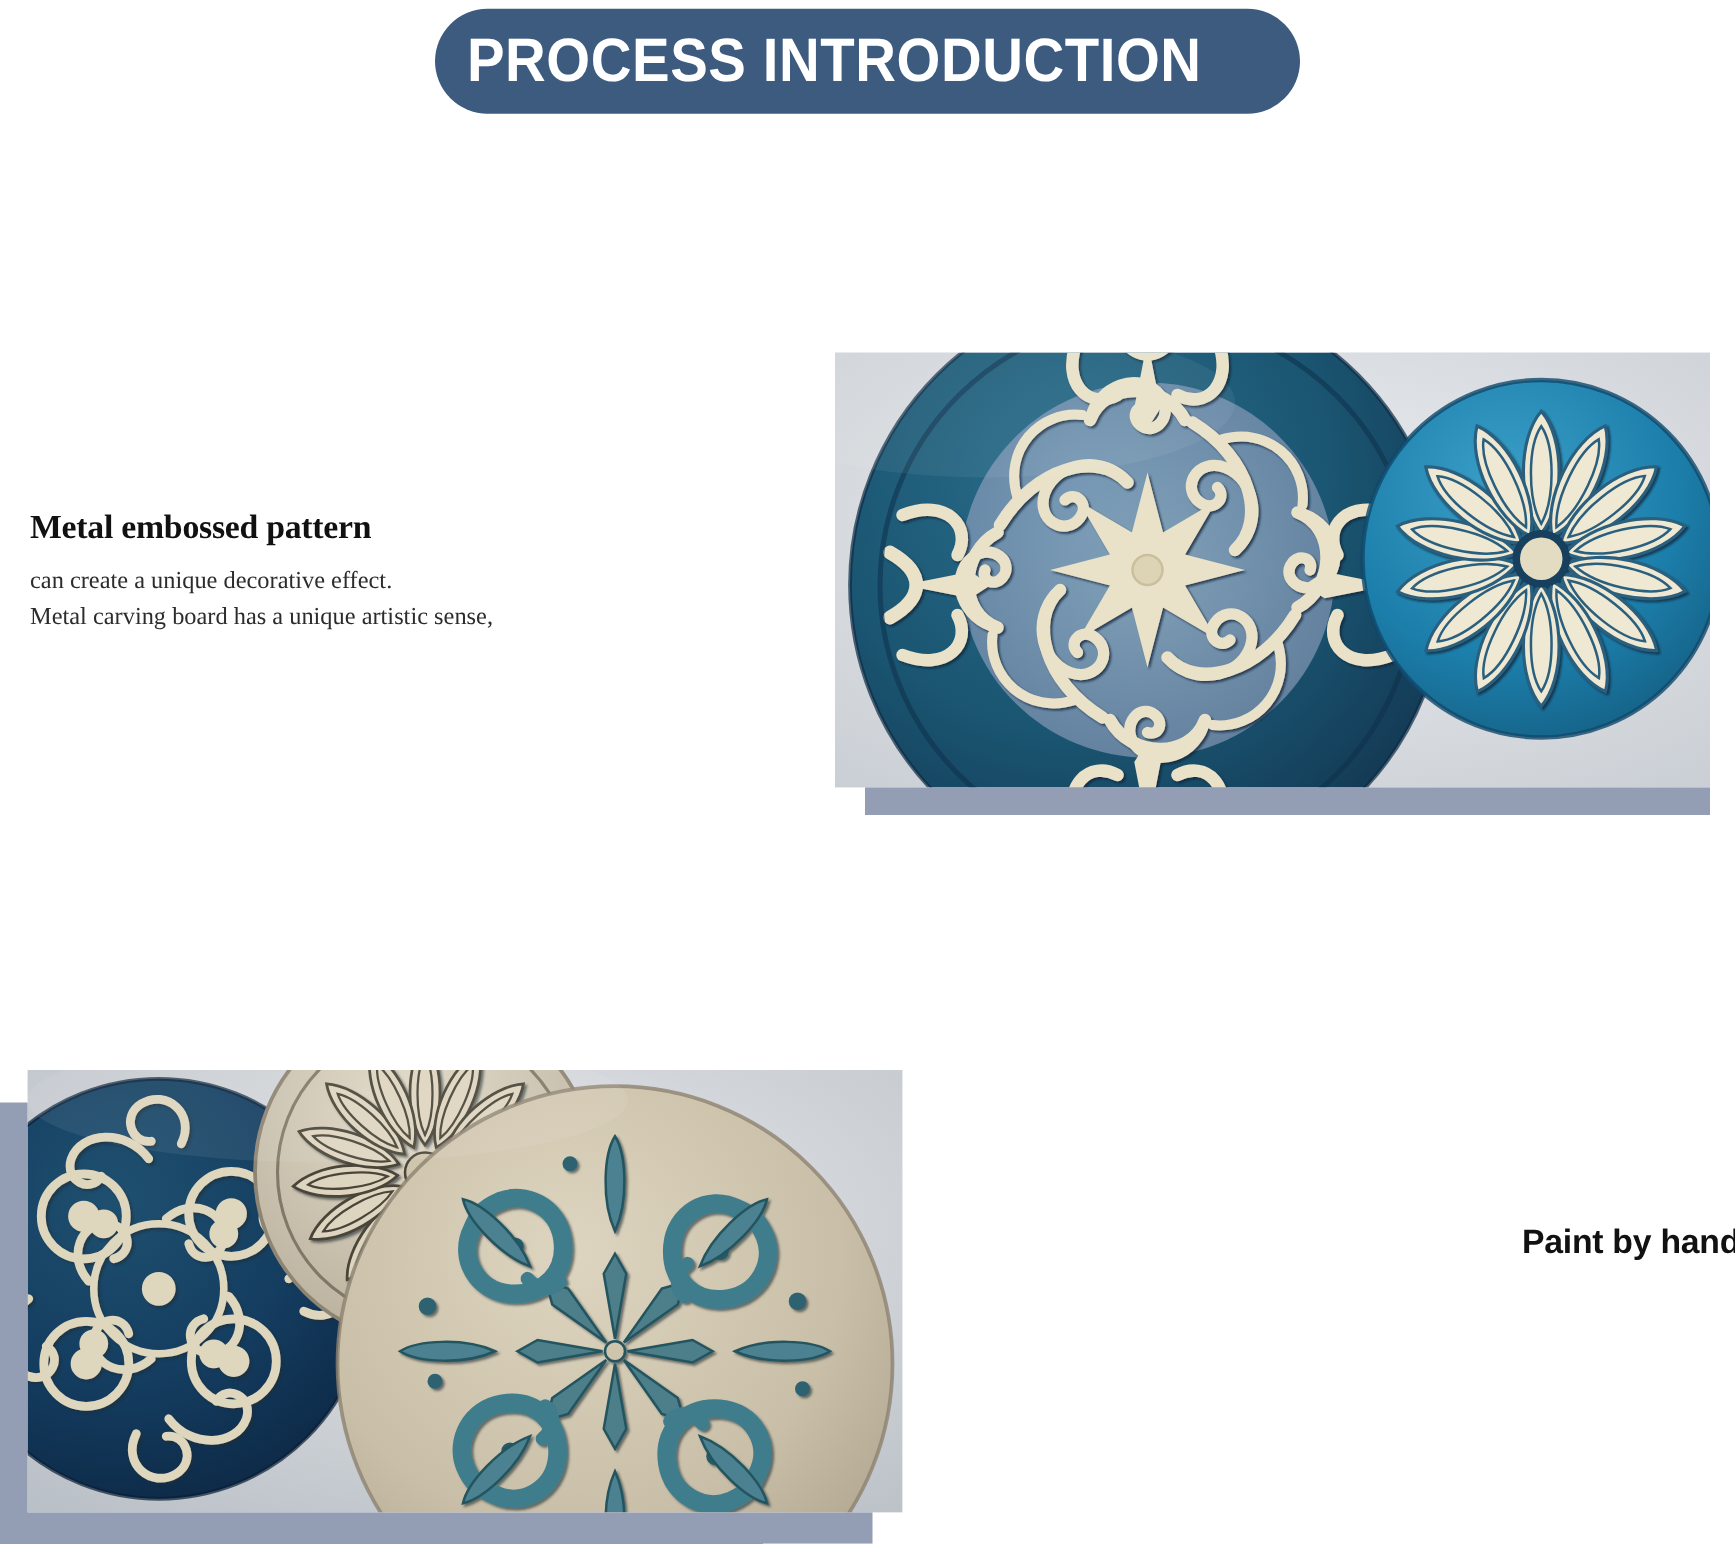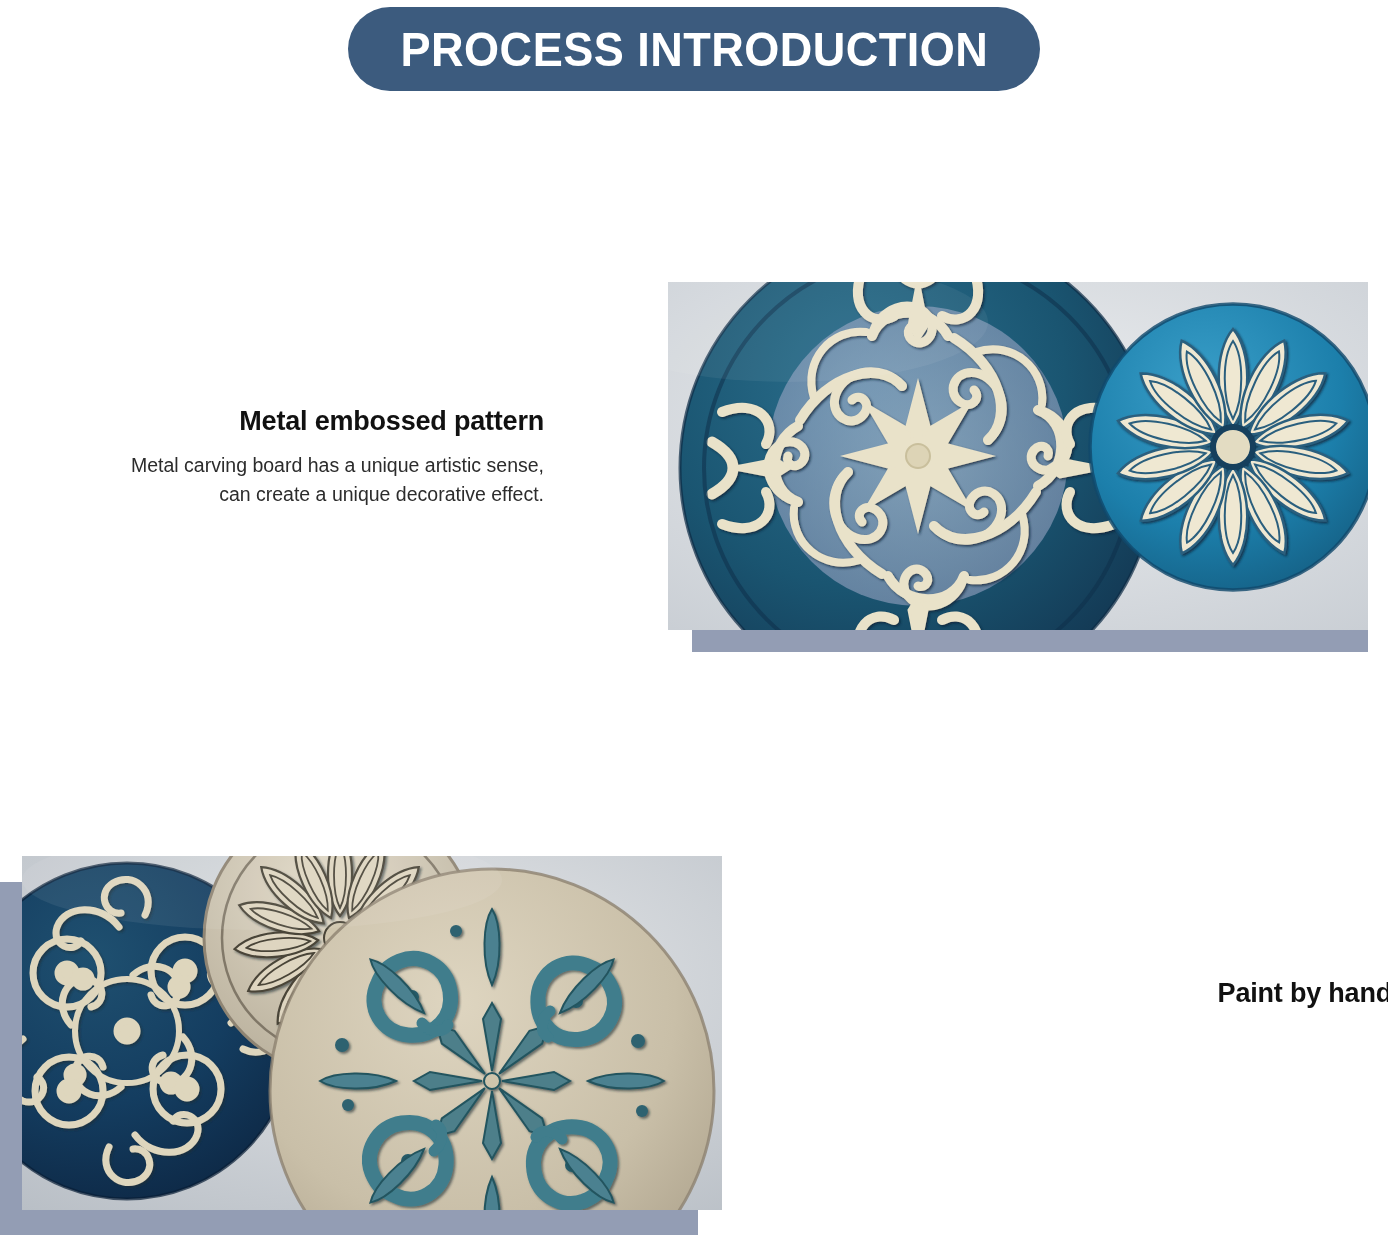--- a/index.html
+++ b/index.html
@@ -11,21 +11,21 @@
     overflow:hidden;
   }
   .page { position:relative; width:1388px; height:1235px; background:#fff; }
 
   
   .header-banner{
     position:absolute; left:348px; top:7px;
     width:692px; height:84px;
     background:#3c5b7e;
     border-radius:42px;
-    display:flex; align-items:center; justify-content:center;
+    display:flex; align-items:center; 
   }
   .header-title{
     color:#ffffff;
     font-family:"Liberation Sans Narrow","Liberation Sans",sans-serif;
     font-weight:700;
     font-size:49px;
     letter-spacing:0.5px;
     transform:scaleX(0.92);
     white-space:nowrap;
   }
@@ -33,21 +33,21 @@
   
   .frame-shadow{ position:absolute; background:#939db4; }
   .photo{ position:absolute; overflow:hidden; background:#d9dde3; }
   .photo svg{ display:block; width:100%; height:100%; }
 
   
   #sec1-frame{ left:692px; top:306px; width:676px; height:346px; }
   #sec1-photo{ left:668px; top:282px; width:700px; height:348px; }
 
   .text-block{ position:absolute; }
-  #sec1-text{ left:24px; top:406px; width:520px; text-align:right; }
+  #sec1-text{ left:24px; top:406px; width:520px; text-align:left;font-family:Liberation Serif, serif; }
   #sec2-text{ left:794px; top:978px; width:598px; text-align:right; }
 
   .tb-title{
     font-weight:700; font-size:27px; color:#111111;
     letter-spacing:-0.2px; line-height:1.15; margin-bottom:14px;
   }
   .tb-body{
     font-size:19.5px; color:#2c2c2c; line-height:1.48; font-weight:400;
   }
   .tb-body span{ display:block; }
@@ -175,22 +175,22 @@
         </g>
       </g>
 
       <ellipse cx="120" cy="40" rx="200" ry="60" fill="#ffffff" opacity="0.06"></ellipse>
     </svg>
   </div>
 
   <div class="text-block" id="sec1-text">
     <div class="tb-title">Metal embossed pattern</div>
     <div class="tb-body">
+      <span>can create a unique decorative effect.</span>
       <span>Metal carving board has a unique artistic sense,</span>
-      <span>can create a unique decorative effect.</span>
     </div>
   </div>
 
   <div class="frame-shadow" id="sec2-frame"></div>
 
   <div class="photo" id="sec2-photo">
     <svg viewBox="0 0 700 354" preserveAspectRatio="xMidYMid slice">
       <defs>
         <radialGradient id="s2wall" cx="55%" cy="35%" r="85%">
           <stop offset="0%" stop-color="#e6e8ea"></stop>

